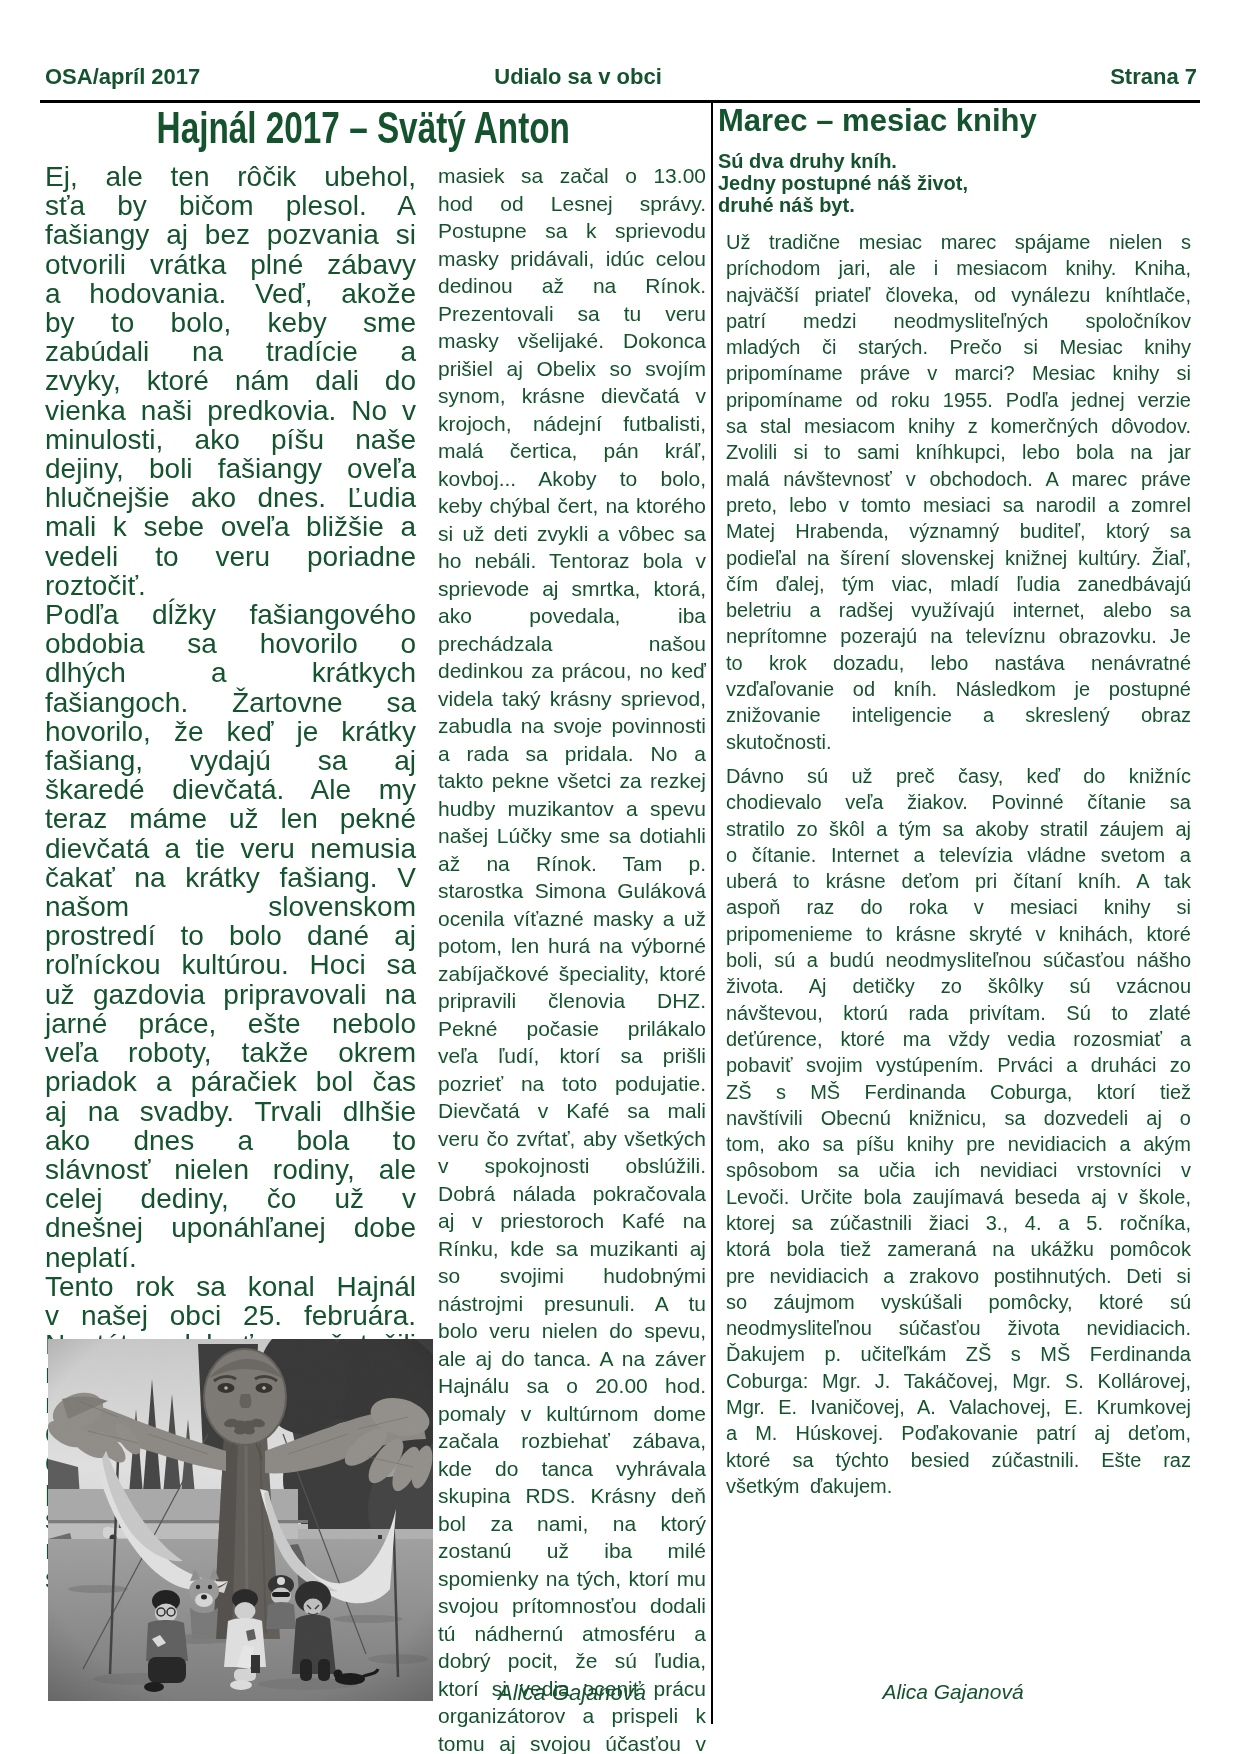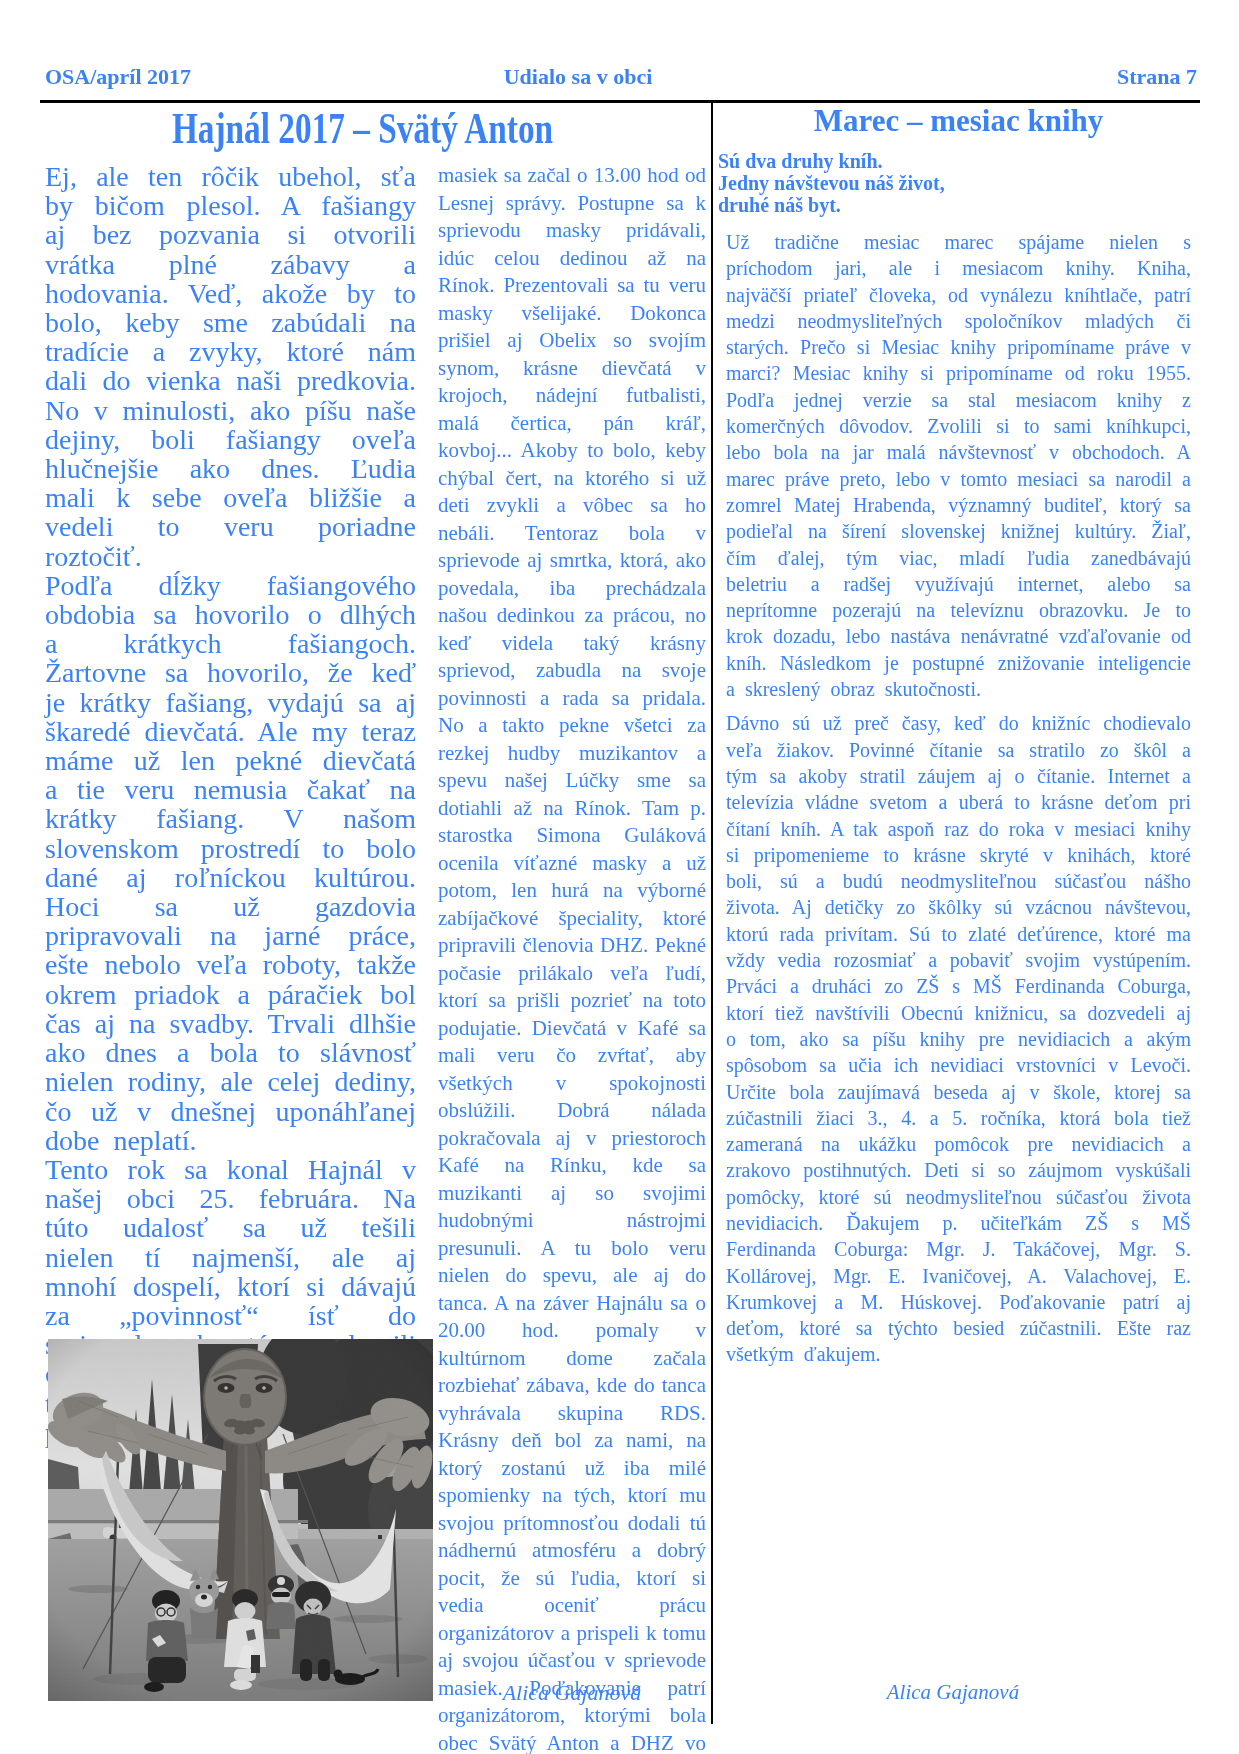--- a/index.html
+++ b/index.html
@@ -1,19 +1,19 @@
 <!DOCTYPE html>
 <html><head>
 <meta charset="utf-8">
 <style>
   html,body { margin:0; padding:0; background:#fff; }
   .page {
     position:relative; width:1239px; height:1754px;
     background:#ffffff; overflow:hidden;
-    font-family:Liberation Serif, serif; color:#3b82f6;
+    font-family:Liberation Sans, sans-serif; color:#14532d;
   }
   
   .hdr { position:absolute; top:64px; font-weight:bold; font-size:22px; white-space:nowrap; }
   .hdr-left   { left:45px; }
   .hdr-center { left:578px; transform:translateX(-50%); }
   .hdr-right  { right:42px;margin-left:44px; }
   .rule-top { position:absolute; left:40px; top:100px; width:1160px; height:3px; background:#000; }
   .rule-vert { position:absolute; left:711px; top:100px; width:2px; height:1624px; background:#000; }
 
   
@@ -41,21 +41,21 @@
     text-align:center;
   }
   .sig-mid   { left:438px; width:268px; }
   .sig-right { left:718px; width:470px; font-size:21px; }
 
   
   .photo { position:absolute; left:48px; top:1339px; width:385px; height:362px; }
 
   
   .ra { position:absolute; left:718px; top:104px; width:481px; }
-  .ra-title { text-align:center; font-weight:bold; font-size:31px; line-height:34px; margin:0; }
+  .ra-title { text-align:left; font-weight:bold; font-size:31px; line-height:34px; margin:0; }
   .ra-sub { font-weight:bold; font-size:20px; line-height:22px; margin-top:12px; }
   .ra-body { margin-top:13px; font-size:20px; line-height:26.3px; text-align:justify; word-spacing:5px; }
   .ra-body p { margin:8px; }
 </style>
 </head>
 <body>
 
 <div class="page">
 
   <div class="hdr hdr-left">OSA/apríl 2017</div>
@@ -285,21 +285,21 @@
     </g>
 
     <rect x="0" y="0" width="385" height="362" fill="#808080" filter="url(#grain)" opacity="0.10"></rect>
     <rect x="0" y="0" width="385" height="362" fill="url(#vig)"></rect>
   </svg>
 
   <div class="ra">
     <h2 class="ra-title">Marec – mesiac knihy</h2>
     <div class="ra-sub">
       <div>Sú dva druhy kníh.</div>
-      <div>Jedny návštevou náš život,</div>
+      <div>Jedny postupné náš život,</div>
       <div>druhé náš byt.</div>
     </div>
     <div class="ra-body">
       <p>Už tradične mesiac marec spájame nielen s príchodom jari, ale i mesiacom knihy. Kniha, najväčší priateľ človeka, od vynálezu kníhtlače, patrí medzi neodmysliteľných spoločníkov mladých či starých. Prečo si Mesiac knihy pripomíname práve v marci? Mesiac knihy si pripomíname od roku 1955. Podľa jednej verzie sa stal mesiacom knihy z komerčných dôvodov. Zvolili si to sami kníhkupci, lebo bola na jar malá návštevnosť v obchodoch. A marec práve preto, lebo v tomto mesiaci sa narodil a zomrel Matej Hrabenda, významný buditeľ, ktorý sa podieľal na šírení slovenskej knižnej kultúry. Žiaľ, čím ďalej, tým viac, mladí ľudia zanedbávajú beletriu a radšej využívajú internet, alebo sa neprítomne pozerajú na televíznu obrazovku. Je to krok dozadu, lebo nastáva nenávratné vzďaľovanie od kníh. Následkom je postupné znižovanie inteligencie a skreslený obraz skutočnosti.</p>
       <p>Dávno sú už preč časy, keď do knižníc chodievalo veľa žiakov. Povinné čítanie sa stratilo zo škôl a tým sa akoby stratil záujem aj o čítanie. Internet a televízia vládne svetom a uberá to krásne deťom pri čítaní kníh. A tak aspoň raz do roka v mesiaci knihy si pripomenieme to krásne skryté v knihách, ktoré boli, sú a budú neodmysliteľnou súčasťou nášho života. Aj detičky zo škôlky sú vzácnou návštevou, ktorú rada privítam. Sú to zlaté deťúrence, ktoré ma vždy vedia rozosmiať a pobaviť svojim vystúpením. Prváci a druháci zo ZŠ s MŠ Ferdinanda Coburga, ktorí tiež navštívili Obecnú knižnicu, sa dozvedeli aj o tom, ako sa píšu knihy pre nevidiacich a akým spôsobom sa učia ich nevidiaci vrstovníci v Levoči. Určite bola zaujímavá beseda aj v škole, ktorej sa zúčastnili žiaci 3., 4. a 5. ročníka, ktorá bola tiež zameraná na ukážku pomôcok pre nevidiacich a zrakovo postihnutých. Deti si so záujmom vyskúšali pomôcky, ktoré sú neodmysliteľnou súčasťou života nevidiacich. Ďakujem p. učiteľkám ZŠ s MŠ Ferdinanda Coburga: Mgr. J. Takáčovej, Mgr. S. Kollárovej, Mgr. E. Ivaničovej, A. Valachovej, E. Krumkovej a M. Húskovej. Poďakovanie patrí aj deťom, ktoré sa týchto besied zúčastnili. Ešte raz všetkým ďakujem.</p>
     </div>
   </div>
 
   <div class="sig sig-right">Alica Gajanová</div>
 

